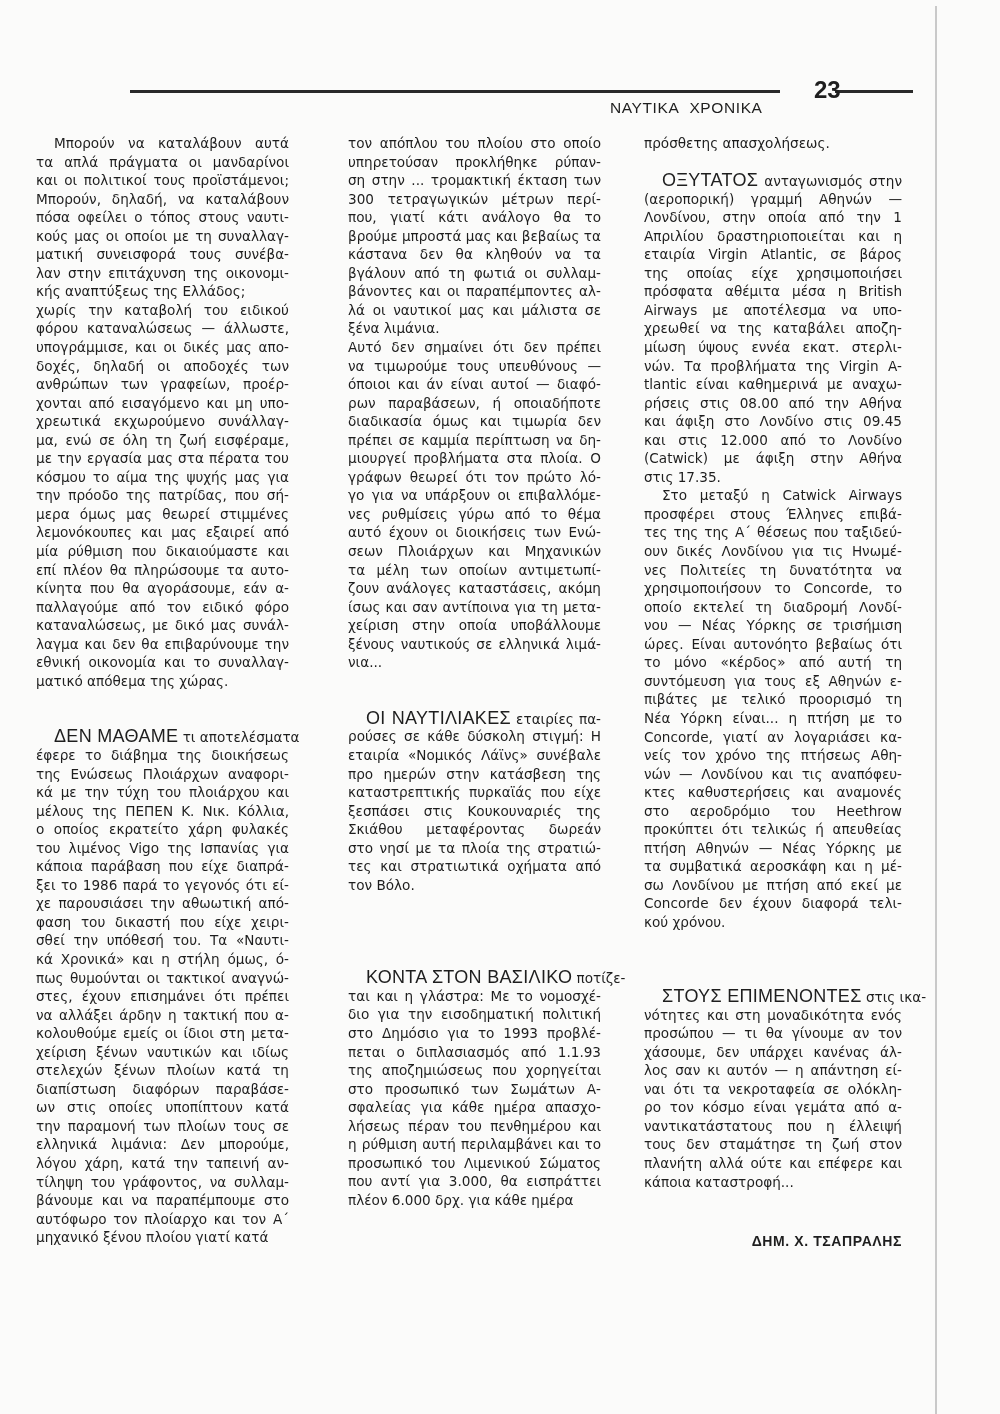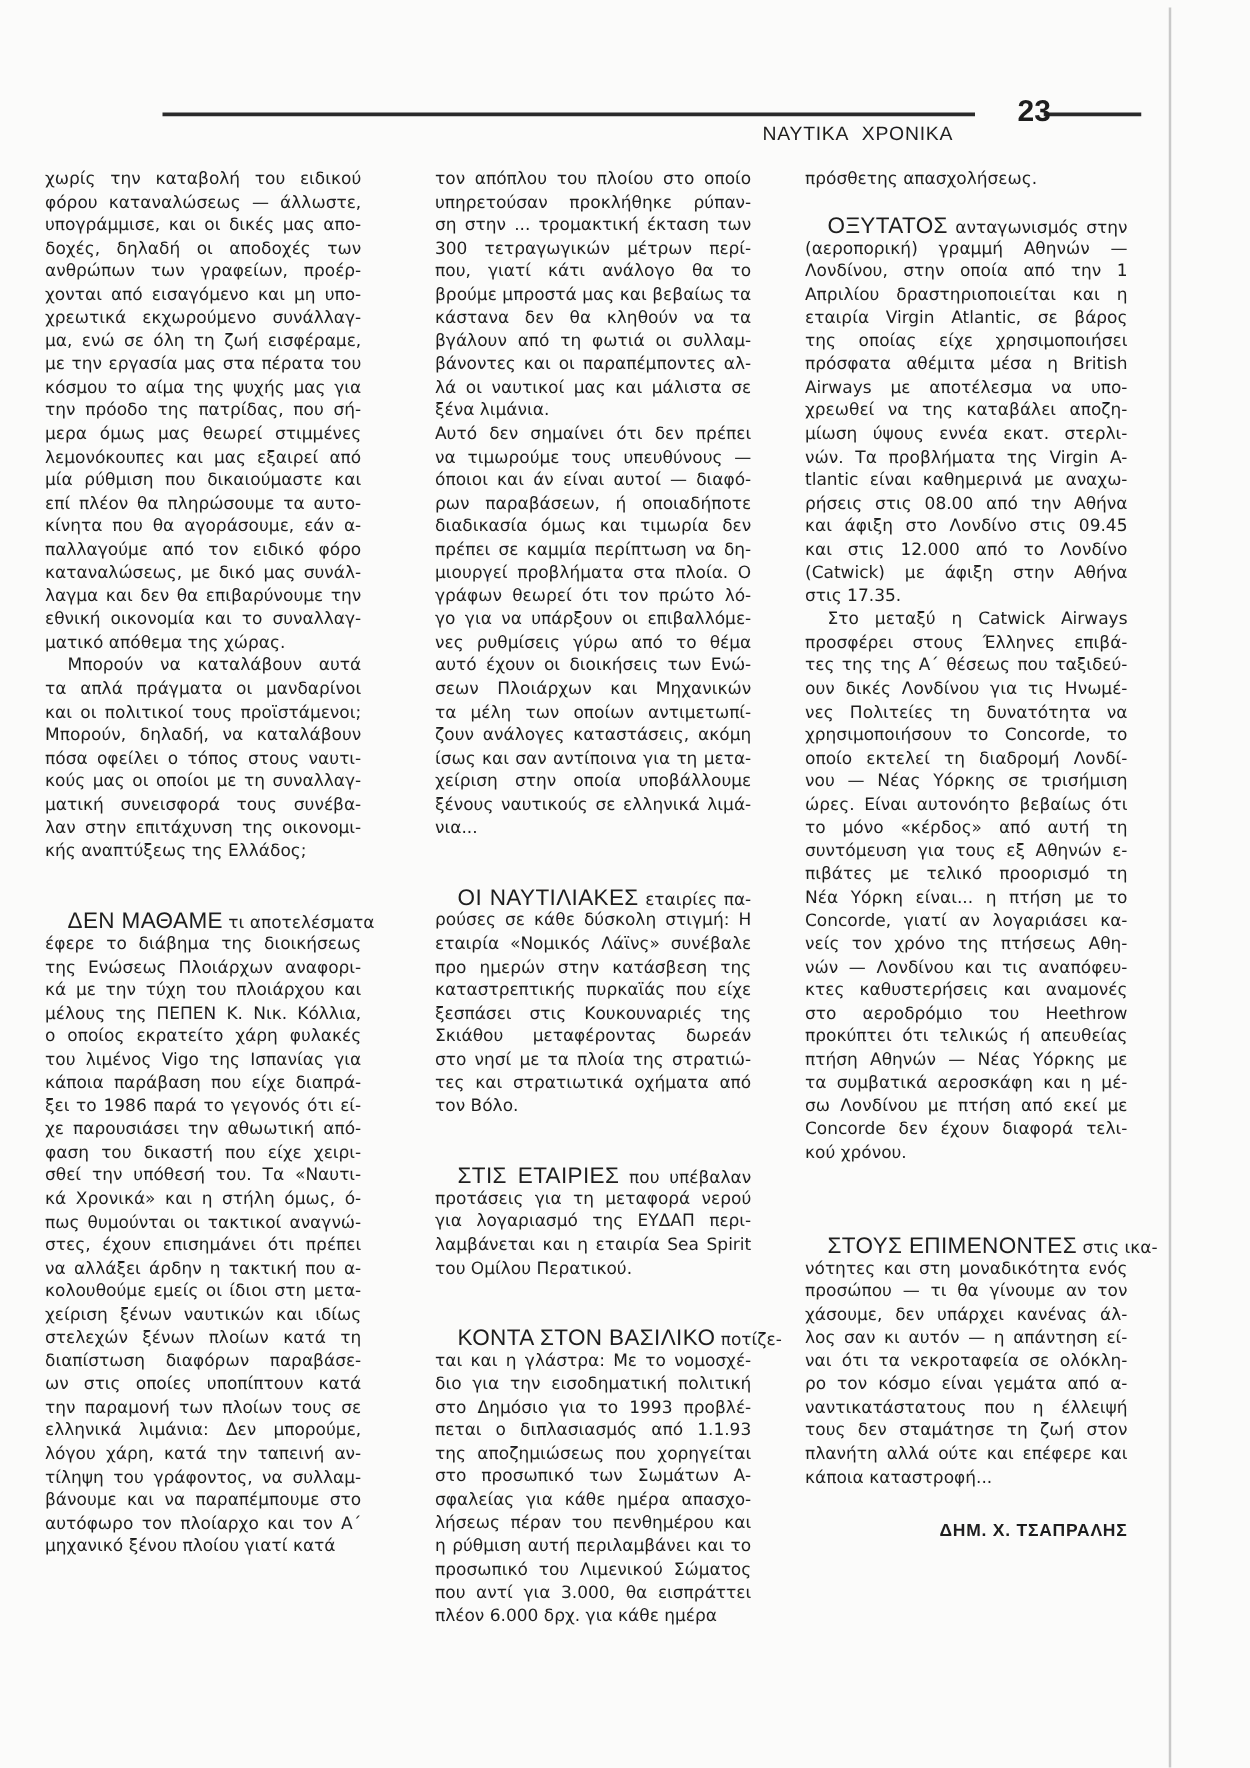--- a/index.html
+++ b/index.html
@@ -45,36 +45,47 @@
     height: 18.55px;
   }
   .line.last { text-align-last: left; }
   .line.indent { padding-left: 18px; }
   .gap { height: 18.55px; }
   .gap-lg { height: 37px; }
   .caps { font-family: "Liberation Sans", sans-serif; font-size: 18px; letter-spacing: 0.3px; }
   .signature {
     display: block; text-align: right;
     font-family: "Liberation Sans", sans-serif; font-weight: bold;
-    font-size: 14px; letter-spacing: 0.6px; margin-top: 24px;
+    font-size: 14px; letter-spacing: 0.6px; margin-top: 41px;
   }
 </style>
 </head>
 <body>
 
 <div class="edge-line"></div>
 
 <div>
   <div class="header-rule-main"></div>
   <div class="header-rule-right"></div>
   <div class="page-number">23</div>
   <div class="running-title">ΝΑΥΤΙΚΑ ΧΡΟΝΙΚΑ</div>
 </div>
 
 <div class="col col-1">
+  <div>
+      <span class="line indent">Μπορούν να καταλάβουν αυτά</span>
+      <span class="line">τα απλά πράγματα οι μανδαρίνοι</span>
+      <span class="line">και οι πολιτικοί τους προϊστάμενοι;</span>
+      <span class="line">Μπορούν, δηλαδή, να καταλάβουν</span>
+      <span class="line">πόσα οφείλει ο τόπος στους ναυτι-</span>
+      <span class="line">κούς μας οι οποίοι με τη συναλλαγ-</span>
+      <span class="line">ματική συνεισφορά τους συνέβα-</span>
+      <span class="line">λαν στην επιτάχυνση της οικονομι-</span>
+      <span class="line last">κής αναπτύξεως της Ελλάδος;</span>
+    </div>
   <div>
       <span class="line">χωρίς την καταβολή του ειδικού</span>
       <span class="line">φόρου καταναλώσεως — άλλωστε,</span>
       <span class="line">υπογράμμισε, και οι δικές μας απο-</span>
       <span class="line">δοχές, δηλαδή οι αποδοχές των</span>
       <span class="line">ανθρώπων των γραφείων, προέρ-</span>
       <span class="line">χονται από εισαγόμενο και μη υπο-</span>
       <span class="line">χρεωτικά εκχωρούμενο συνάλλαγ-</span>
       <span class="line">μα, ενώ σε όλη τη ζωή εισφέραμε,</span>
       <span class="line">με την εργασία μας στα πέρατα του</span>
@@ -83,31 +94,20 @@
       <span class="line">μερα όμως μας θεωρεί στιμμένες</span>
       <span class="line">λεμονόκουπες και μας εξαιρεί από</span>
       <span class="line">μία ρύθμιση που δικαιούμαστε και</span>
       <span class="line">επί πλέον θα πληρώσουμε τα αυτο-</span>
       <span class="line">κίνητα που θα αγοράσουμε, εάν α-</span>
       <span class="line">παλλαγούμε από τον ειδικό φόρο</span>
       <span class="line">καταναλώσεως, με δικό μας συνάλ-</span>
       <span class="line">λαγμα και δεν θα επιβαρύνουμε την</span>
       <span class="line">εθνική οικονομία και το συναλλαγ-</span>
       <span class="line last">ματικό απόθεμα της χώρας.</span>
-    </div>
-  <div>
-      <span class="line indent">Μπορούν να καταλάβουν αυτά</span>
-      <span class="line">τα απλά πράγματα οι μανδαρίνοι</span>
-      <span class="line">και οι πολιτικοί τους προϊστάμενοι;</span>
-      <span class="line">Μπορούν, δηλαδή, να καταλάβουν</span>
-      <span class="line">πόσα οφείλει ο τόπος στους ναυτι-</span>
-      <span class="line">κούς μας οι οποίοι με τη συναλλαγ-</span>
-      <span class="line">ματική συνεισφορά τους συνέβα-</span>
-      <span class="line">λαν στην επιτάχυνση της οικονομι-</span>
-      <span class="line last">κής αναπτύξεως της Ελλάδος;</span>
     </div>
   <div class="gap-lg"></div>
   <div>
       <span class="line indent"><span class="caps">ΔΕΝ ΜΑΘΑΜΕ</span><span> τι αποτελέσματα</span></span>
       <span class="line">έφερε το διάβημα της διοικήσεως</span>
       <span class="line">της Ενώσεως Πλοιάρχων αναφορι-</span>
       <span class="line">κά με την τύχη του πλοιάρχου και</span>
       <span class="line">μέλους της ΠΕΠΕΝ Κ. Νικ. Κόλλια,</span>
       <span class="line">ο οποίος εκρατείτο χάρη φυλακές</span>
       <span class="line">του λιμένος Vigo της Ισπανίας για</span>
@@ -176,27 +176,20 @@
       <span class="line">εταιρία «Νομικός Λάϊνς» συνέβαλε</span>
       <span class="line">προ ημερών στην κατάσβεση της</span>
       <span class="line">καταστρεπτικής πυρκαϊάς που είχε</span>
       <span class="line">ξεσπάσει στις Κουκουναριές της</span>
       <span class="line">Σκιάθου μεταφέροντας δωρεάν</span>
       <span class="line">στο νησί με τα πλοία της στρατιώ-</span>
       <span class="line">τες και στρατιωτικά οχήματα από</span>
       <span class="line last">τον Βόλο.</span>
     </div>
   <div class="gap-lg"></div>
-  <div>
-      <span class="line indent"><span class="caps">ΣΤΙΣ ΕΤΑΙΡΙΕΣ</span><span> που υπέβαλαν</span></span>
-      <span class="line">προτάσεις για τη μεταφορά νερού</span>
-      <span class="line">για λογαριασμό της ΕΥΔΑΠ περι-</span>
-      <span class="line">λαμβάνεται και η εταιρία Sea Spirit</span>
-      <span class="line last">του Ομίλου Περατικού.</span>
-    </div>
   <div class="gap-lg"></div>
   <div>
       <span class="line indent"><span class="caps">ΚΟΝΤΑ ΣΤΟΝ ΒΑΣΙΛΙΚΟ</span><span> ποτίζε-</span></span>
       <span class="line">ται και η γλάστρα: Με το νομοσχέ-</span>
       <span class="line">διο για την εισοδηματική πολιτική</span>
       <span class="line">στο Δημόσιο για το 1993 προβλέ-</span>
       <span class="line">πεται ο διπλασιασμός από 1.1.93</span>
       <span class="line">της αποζημιώσεως που χορηγείται</span>
       <span class="line">στο προσωπικό των Σωμάτων Α-</span>
       <span class="line">σφαλείας για κάθε ημέρα απασχο-</span>

